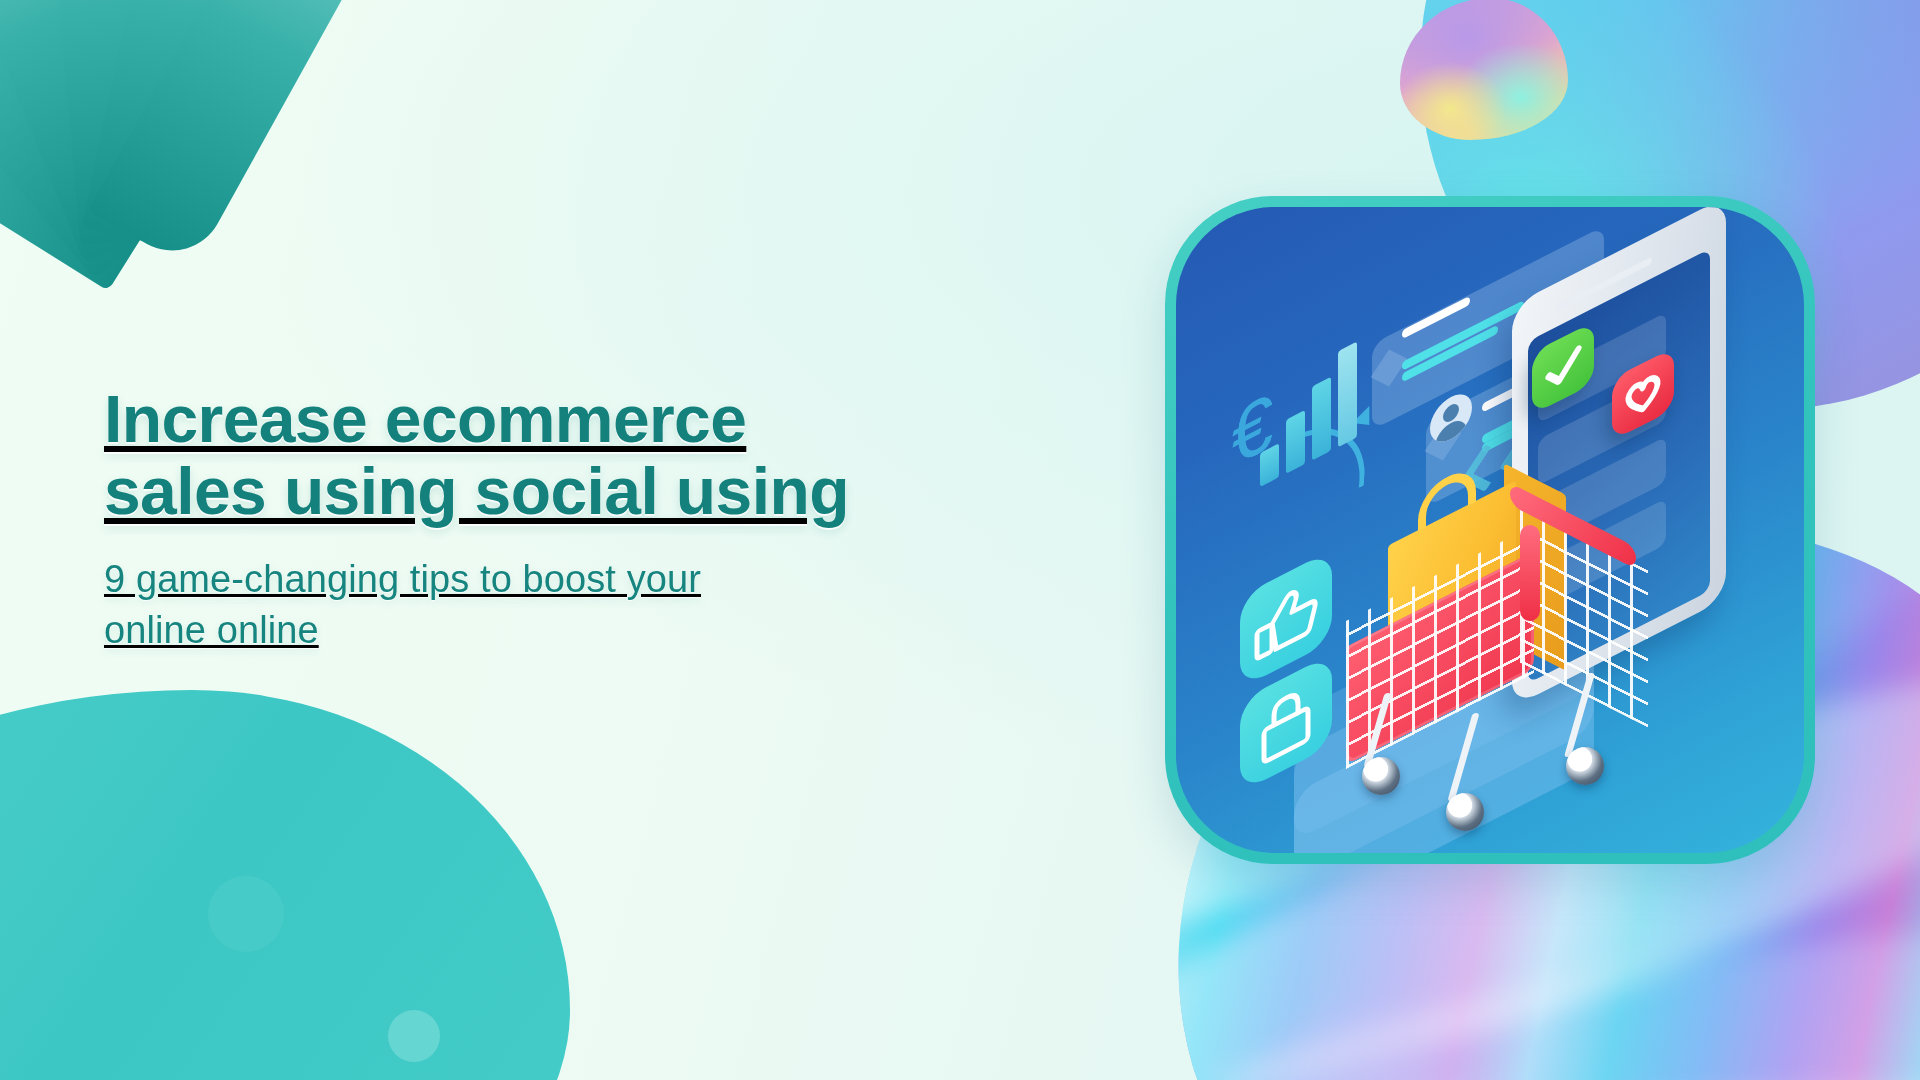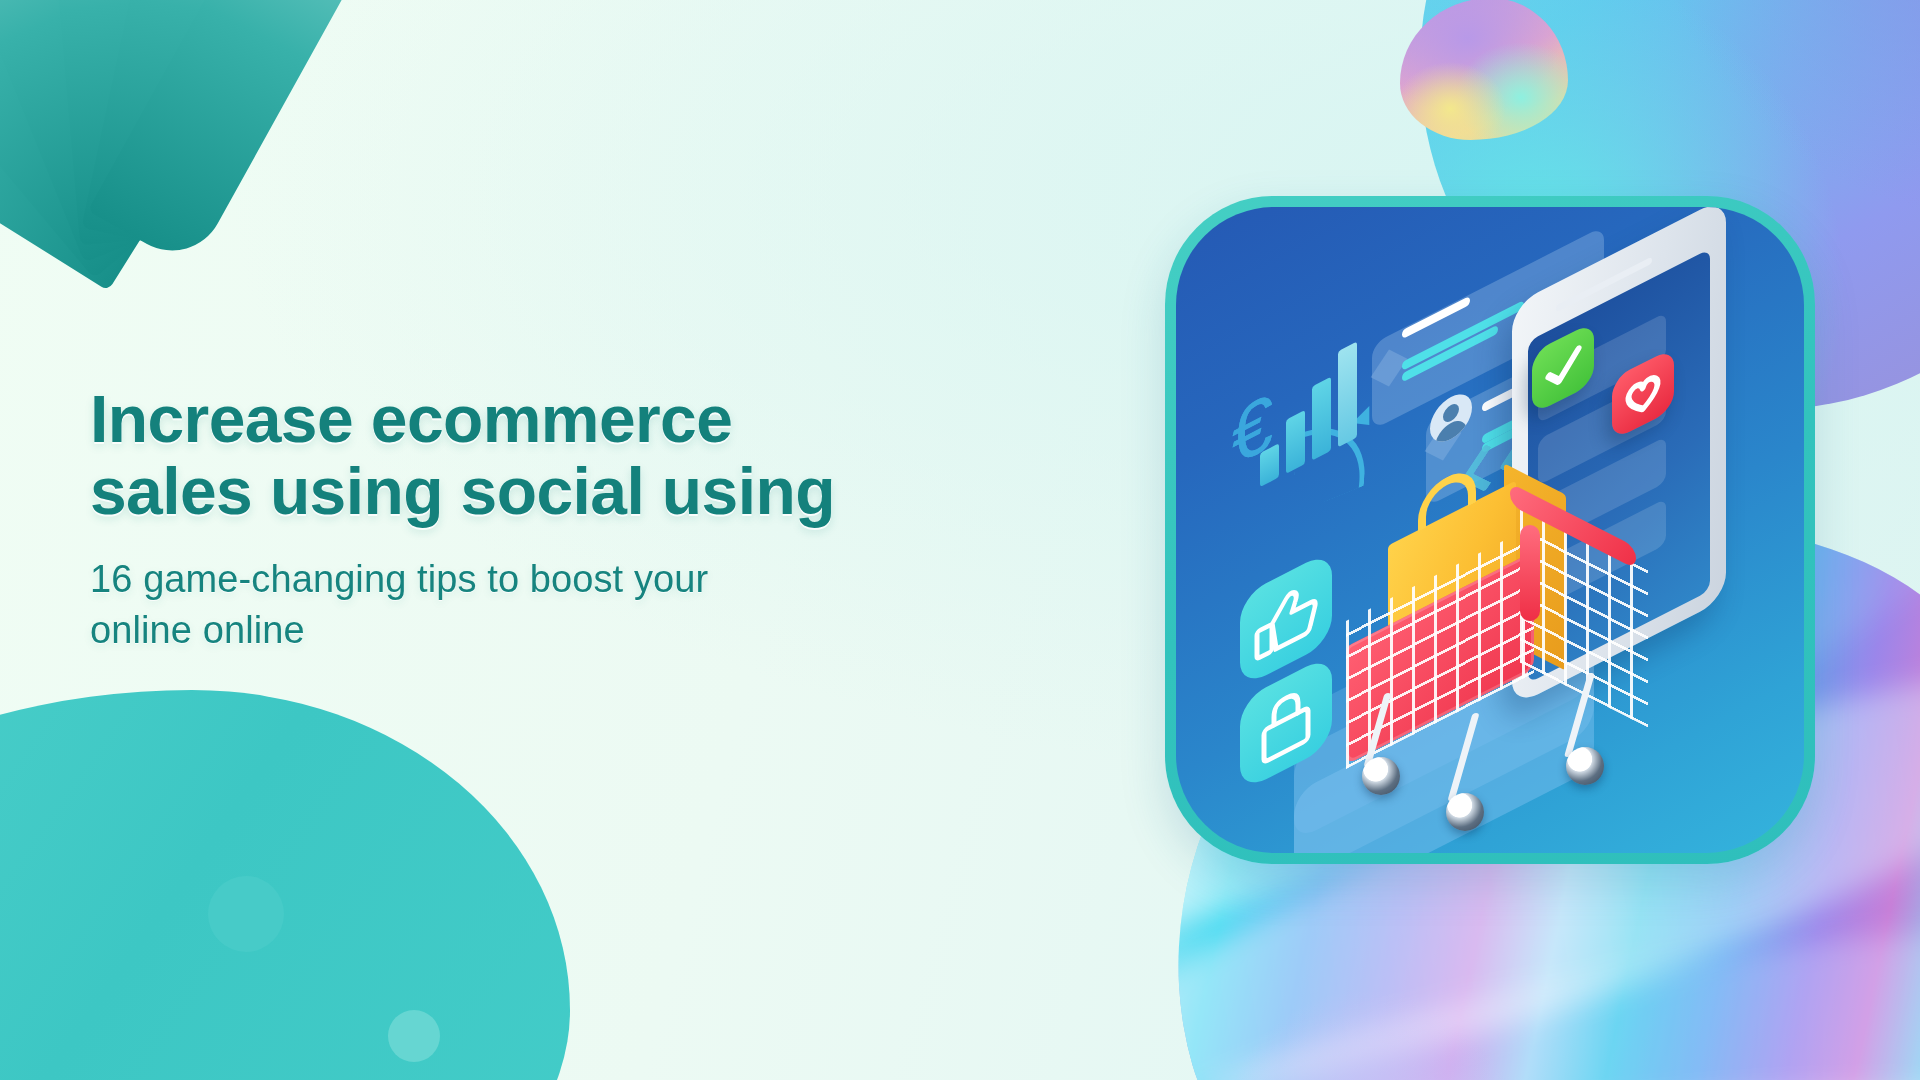--- a/index.html
+++ b/index.html
@@ -97,22 +97,23 @@
   .wave-band.b4 { top:82%; background:linear-gradient(100deg,rgba(100,220,245,.5),rgba(255,255,255,.45),rgba(190,140,235,.4)); transform:rotate(11deg); }
   .wave-lav {
     position:absolute; left:-6%; bottom:-8%;
     width:46%; height:62%; border-radius:50%;
     background:radial-gradient(closest-side,#cfc5f6 0%,rgba(207,197,246,0) 75%);
   }
 
   
   .copy {
     position:absolute;
-    left:90px; top:384px;
+    left:104px; top:384px;
     width:1000px;
+    text-decoration:underline;
   }
   .headline {
     font-size:66px;
     font-weight:700;
     line-height:1.09;
     letter-spacing:-0.6px;
     color:#14817c;
     text-shadow:0 2px 0 rgba(255,255,255,.85), 0 4px 10px rgba(20,129,124,.16);
   }
   .subhead {
@@ -405,21 +406,21 @@
     <div class="wave-band b4"></div>
     <div class="wave-lav"></div>
   </div>
 
   <div class="copy">
     <h1 class="headline">
       <span>Increase ecommerce</span><br>
       <span>sales using social using</span>
     </h1>
     <p class="subhead">
-      <span>16 game-changing tips to boost your</span><br>
+      <span>9 game-changing tips to boost your</span><br>
       <span>online online</span>
     </p>
   </div>
 
   <div class="card-wrap">
     <div class="card">
       <div class="card-inner">
 
         <div class="plat l1"></div>
         <div class="plat l2"></div>

